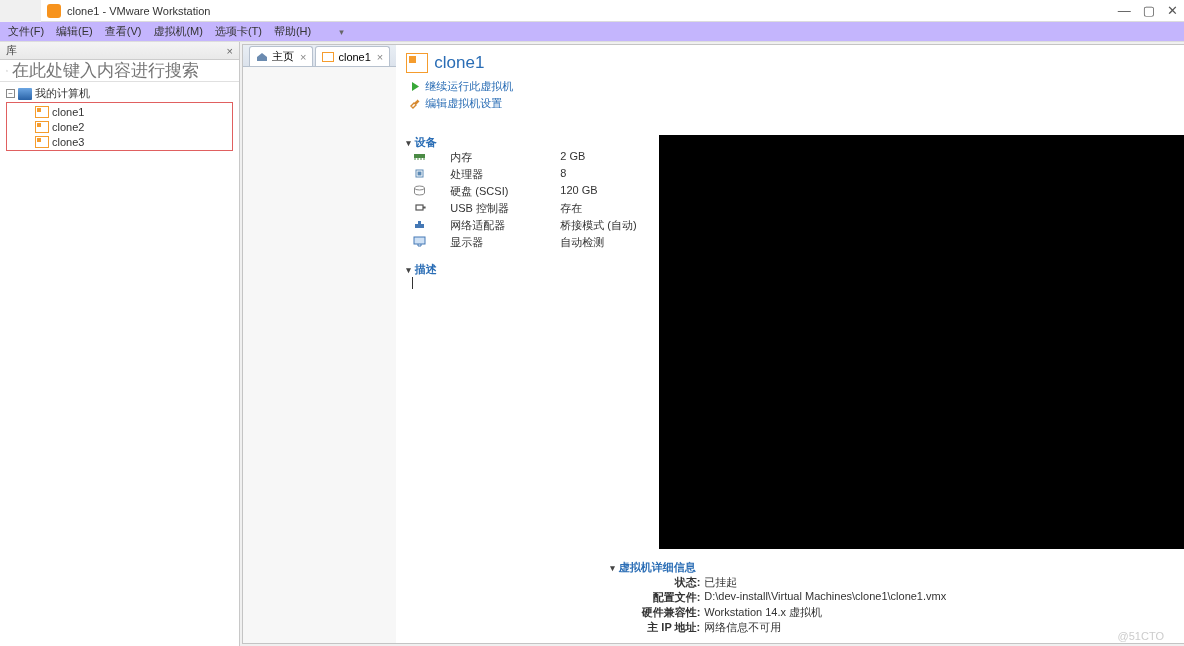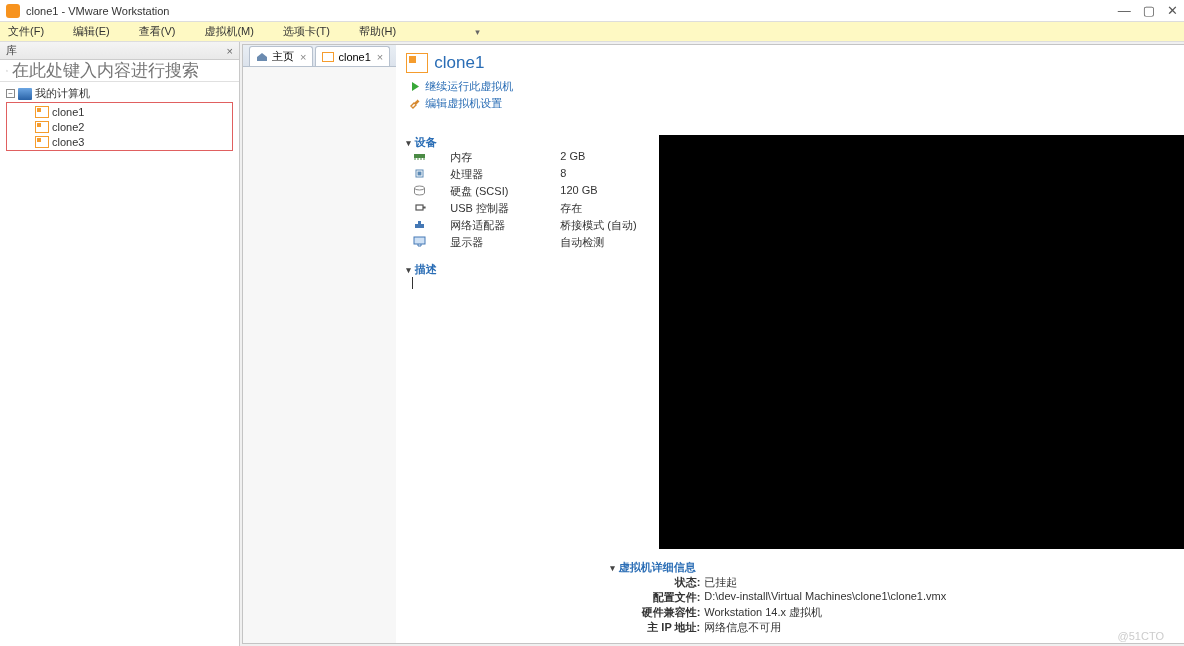--- a/index.html
+++ b/index.html
@@ -1,22 +1,22 @@
 <!DOCTYPE html>
 <html><head>
 <meta charset="utf-8">
 <style>
 * { box-sizing: border-box; margin: 0; padding: 0; font-family: "Microsoft YaHei", "Segoe UI", Tahoma, sans-serif; font-size: 11px; }
 body { background: #f0f0f0; width: 1184px; height: 646px; overflow: hidden; display: flex; flex-direction: column; }
-.titlebar { height: 22px; background: #fff; display: flex; align-items: center; padding: 0 6px; border-bottom: 1px solid #ddd; }
+.titlebar { height: 22px; background: #fff; display: flex; align-items: center; padding: 0 6px; border-bottom: 1px solid #ddd; margin-left: 41px; }
 .titlebar .app-icon { width: 14px; height: 14px; background: #f7931e; border-radius: 3px; margin-right: 6px; }
 .titlebar .title { flex: 1; color: #333; }
 .win-controls { display: flex; gap: 12px; color: #555; }
 .win-controls span { cursor: pointer; font-size: 13px; line-height: 1; }
-.menubar { height: 20px; background: #fef9c3; display: flex; align-items: center; padding: 0 6px; gap: 25px; border-bottom: 1px solid #ddd; color: #333; }
+.menubar { height: 20px; background: #c4b5fd; display: flex; align-items: center; padding: 0 6px; gap: 8px; border-bottom: 1px solid #ddd; color: #333; }
 .menubar span { cursor: pointer; padding: 0 2px; }
 .main-area { flex: 1; display: flex; overflow: hidden; }
 .sidebar { width: 240px; background: #fff; border-right: 1px solid #c8c8c8; display: flex; flex-direction: column; }
 .side-head { height: 18px; background: linear-gradient(#f4f4f4,#e9e9e9); display: flex; align-items: center; padding: 0 6px; border-bottom: 1px solid #ccc; color: #444; }
 .side-head .close-x { margin-left: auto; cursor: pointer; color: #666; }
 .search-row { height: 22px; display: flex; align-items: center; padding: 0 6px; border-bottom: 1px solid #e0e0e0; gap: 4px; }
 .search-row svg { width: 12px; height: 12px; fill: none; stroke: #888; stroke-width: 1.5; }
 .search-row input { flex: 1; border: none; outline: none; font-size: 17px; color: #666; }
 .tree { flex: 1; padding: 4px 0; overflow: auto; }
 .tree-item { display: flex; align-items: center; height: 15px; padding: 0 4px; gap: 3px; cursor: pointer; }

